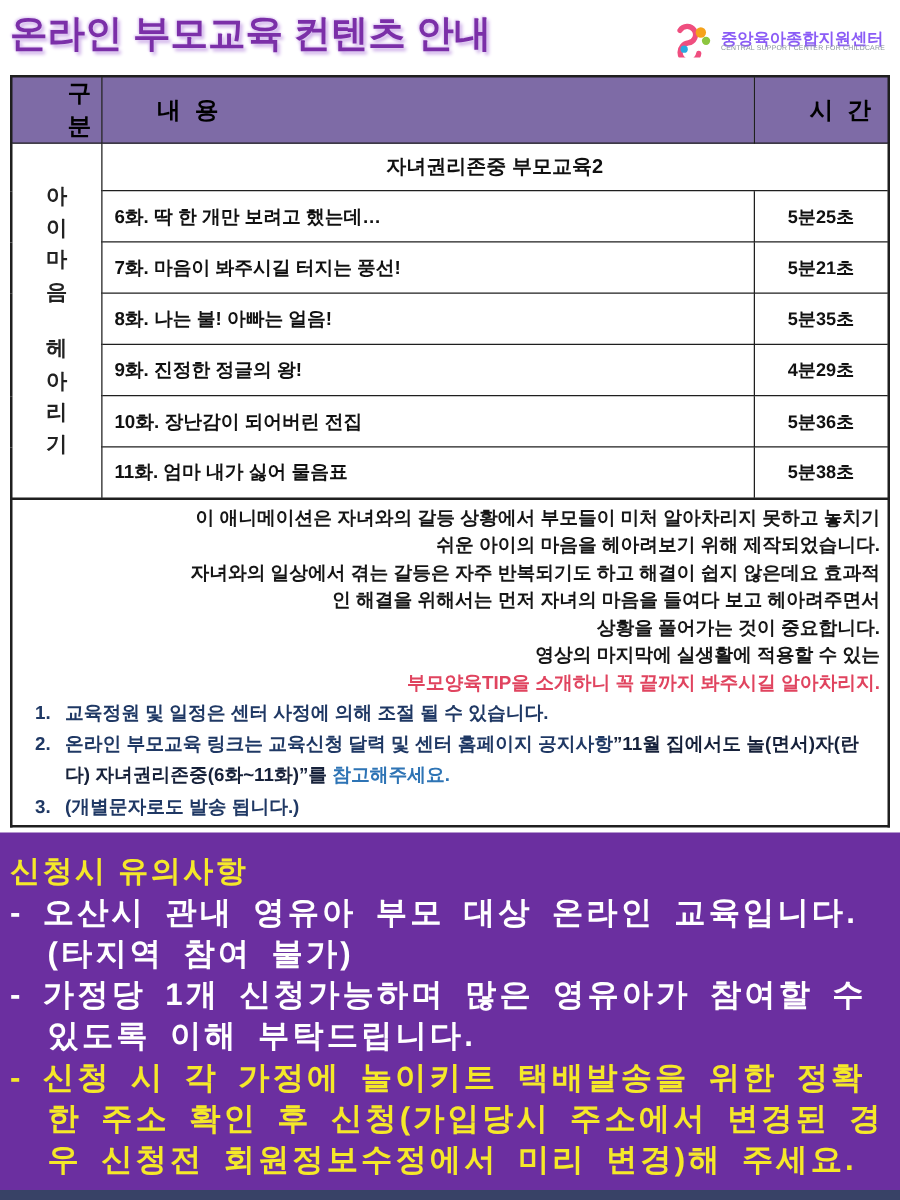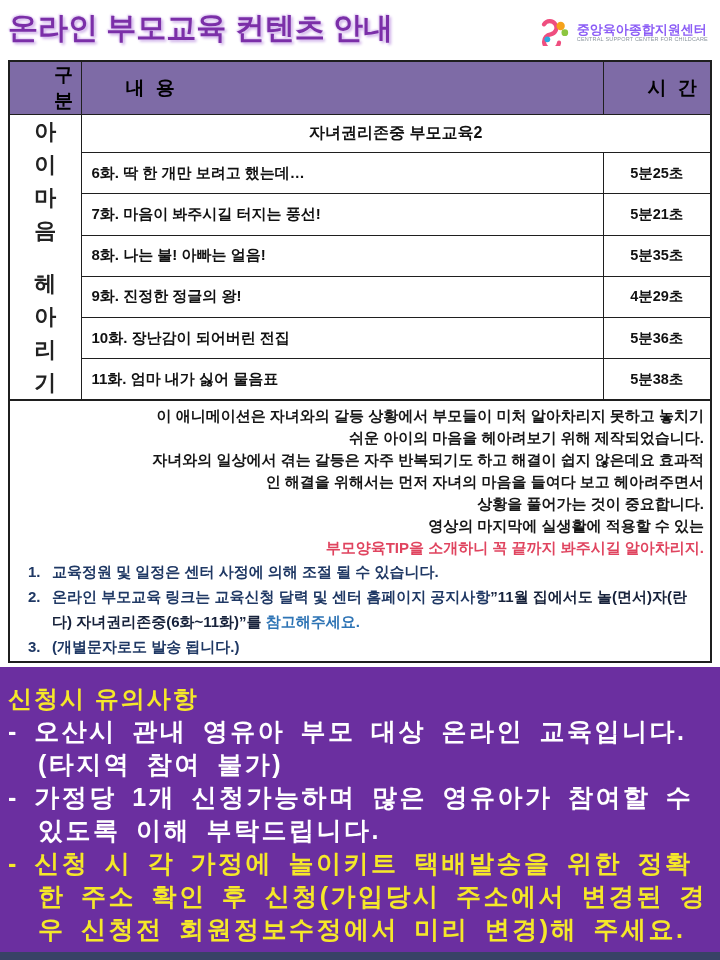--- a/index.html
+++ b/index.html
@@ -20,21 +20,21 @@
   .cc-label { font-size:13px; font-weight:700; color:#8b5cf6; white-space:nowrap; }
   .cc-sub { font-size:5.5px; color:#8a959d; letter-spacing:0.2px; white-space:nowrap; }
 
   
   table.tbl { width:704px; margin:0 8px; border-collapse:collapse; table-layout:fixed; }
   table.tbl th, table.tbl td { border:1.5px solid #1f1f1f; }
   table.tbl { border:2px solid #1f1f1f; }
   tr.head th { background:#7e6ba6; color:#000000; font-size:19px; font-weight:700; letter-spacing:3px; height:32px; text-align:left;padding-left:44px; }
   th.c1 { width:72px; } th.c3 { width:108px; }
   td.cat { width:72px; text-align:center; vertical-align:middle; background:#fff; }
-  .vtext { width:1.15em; margin:0 auto; word-break:break-all; font-size:22px; font-weight:600; color:#222; line-height:1.5; text-align:center; }
+  .vtext { width:1.15em; margin:0 auto; word-break:break-all; font-size:17px; font-weight:600; color:#222; line-height:1.5; text-align:center; }
   .vtext.v2 { margin-top:20px; }
   tr.series td.series-cell { height:38px; text-align:center; font-size:16px; font-weight:600; color:#111; }
   tr.ep { height:41px; }
   td.ep-t { padding-left:10px; font-size:15px; font-weight:700; color:#111; }
   td.ep-d { text-align:center; font-size:14.5px; font-weight:600; color:#111; }
 
   
   .desc { width:704px; height:262px; margin:0 8px; border:2px solid #1f1f1f; border-top:none; padding:4px 6px 0 6px; overflow:hidden; }
   .desc .p { text-align:right; font-size:15px; font-weight:700; color:#161616; line-height:22px; }
   .desc .p.hl { color:#e0445f; }

